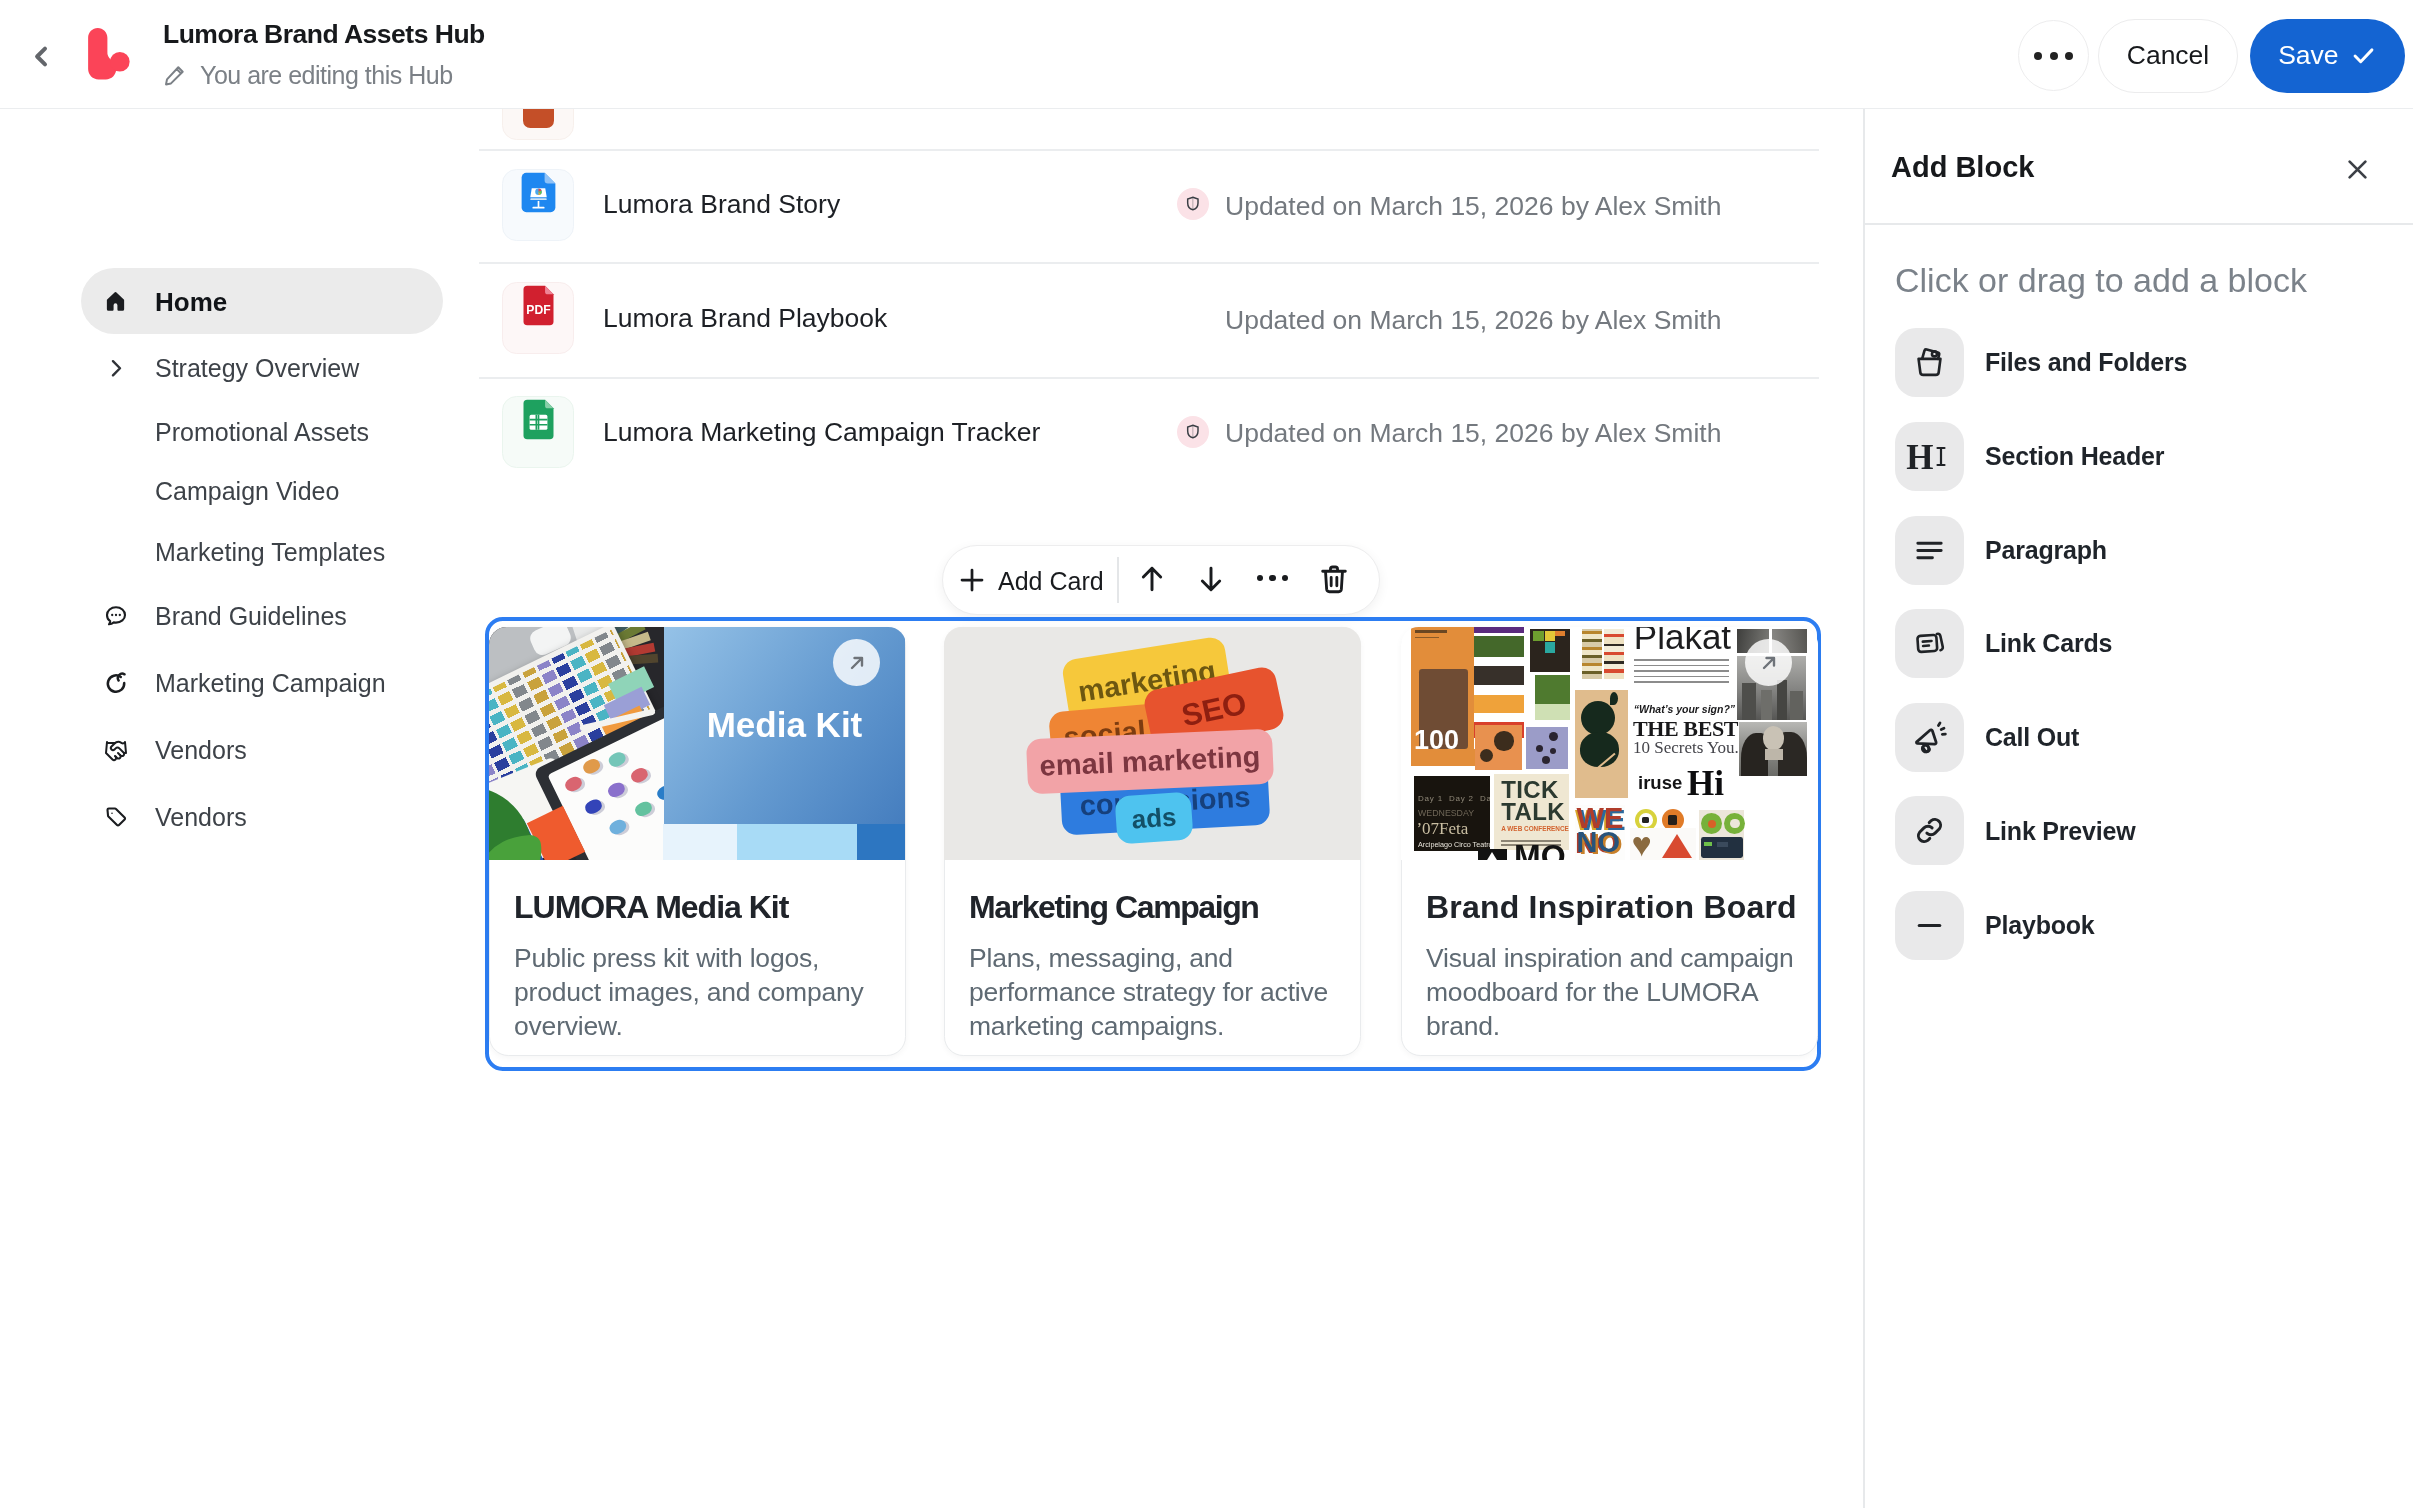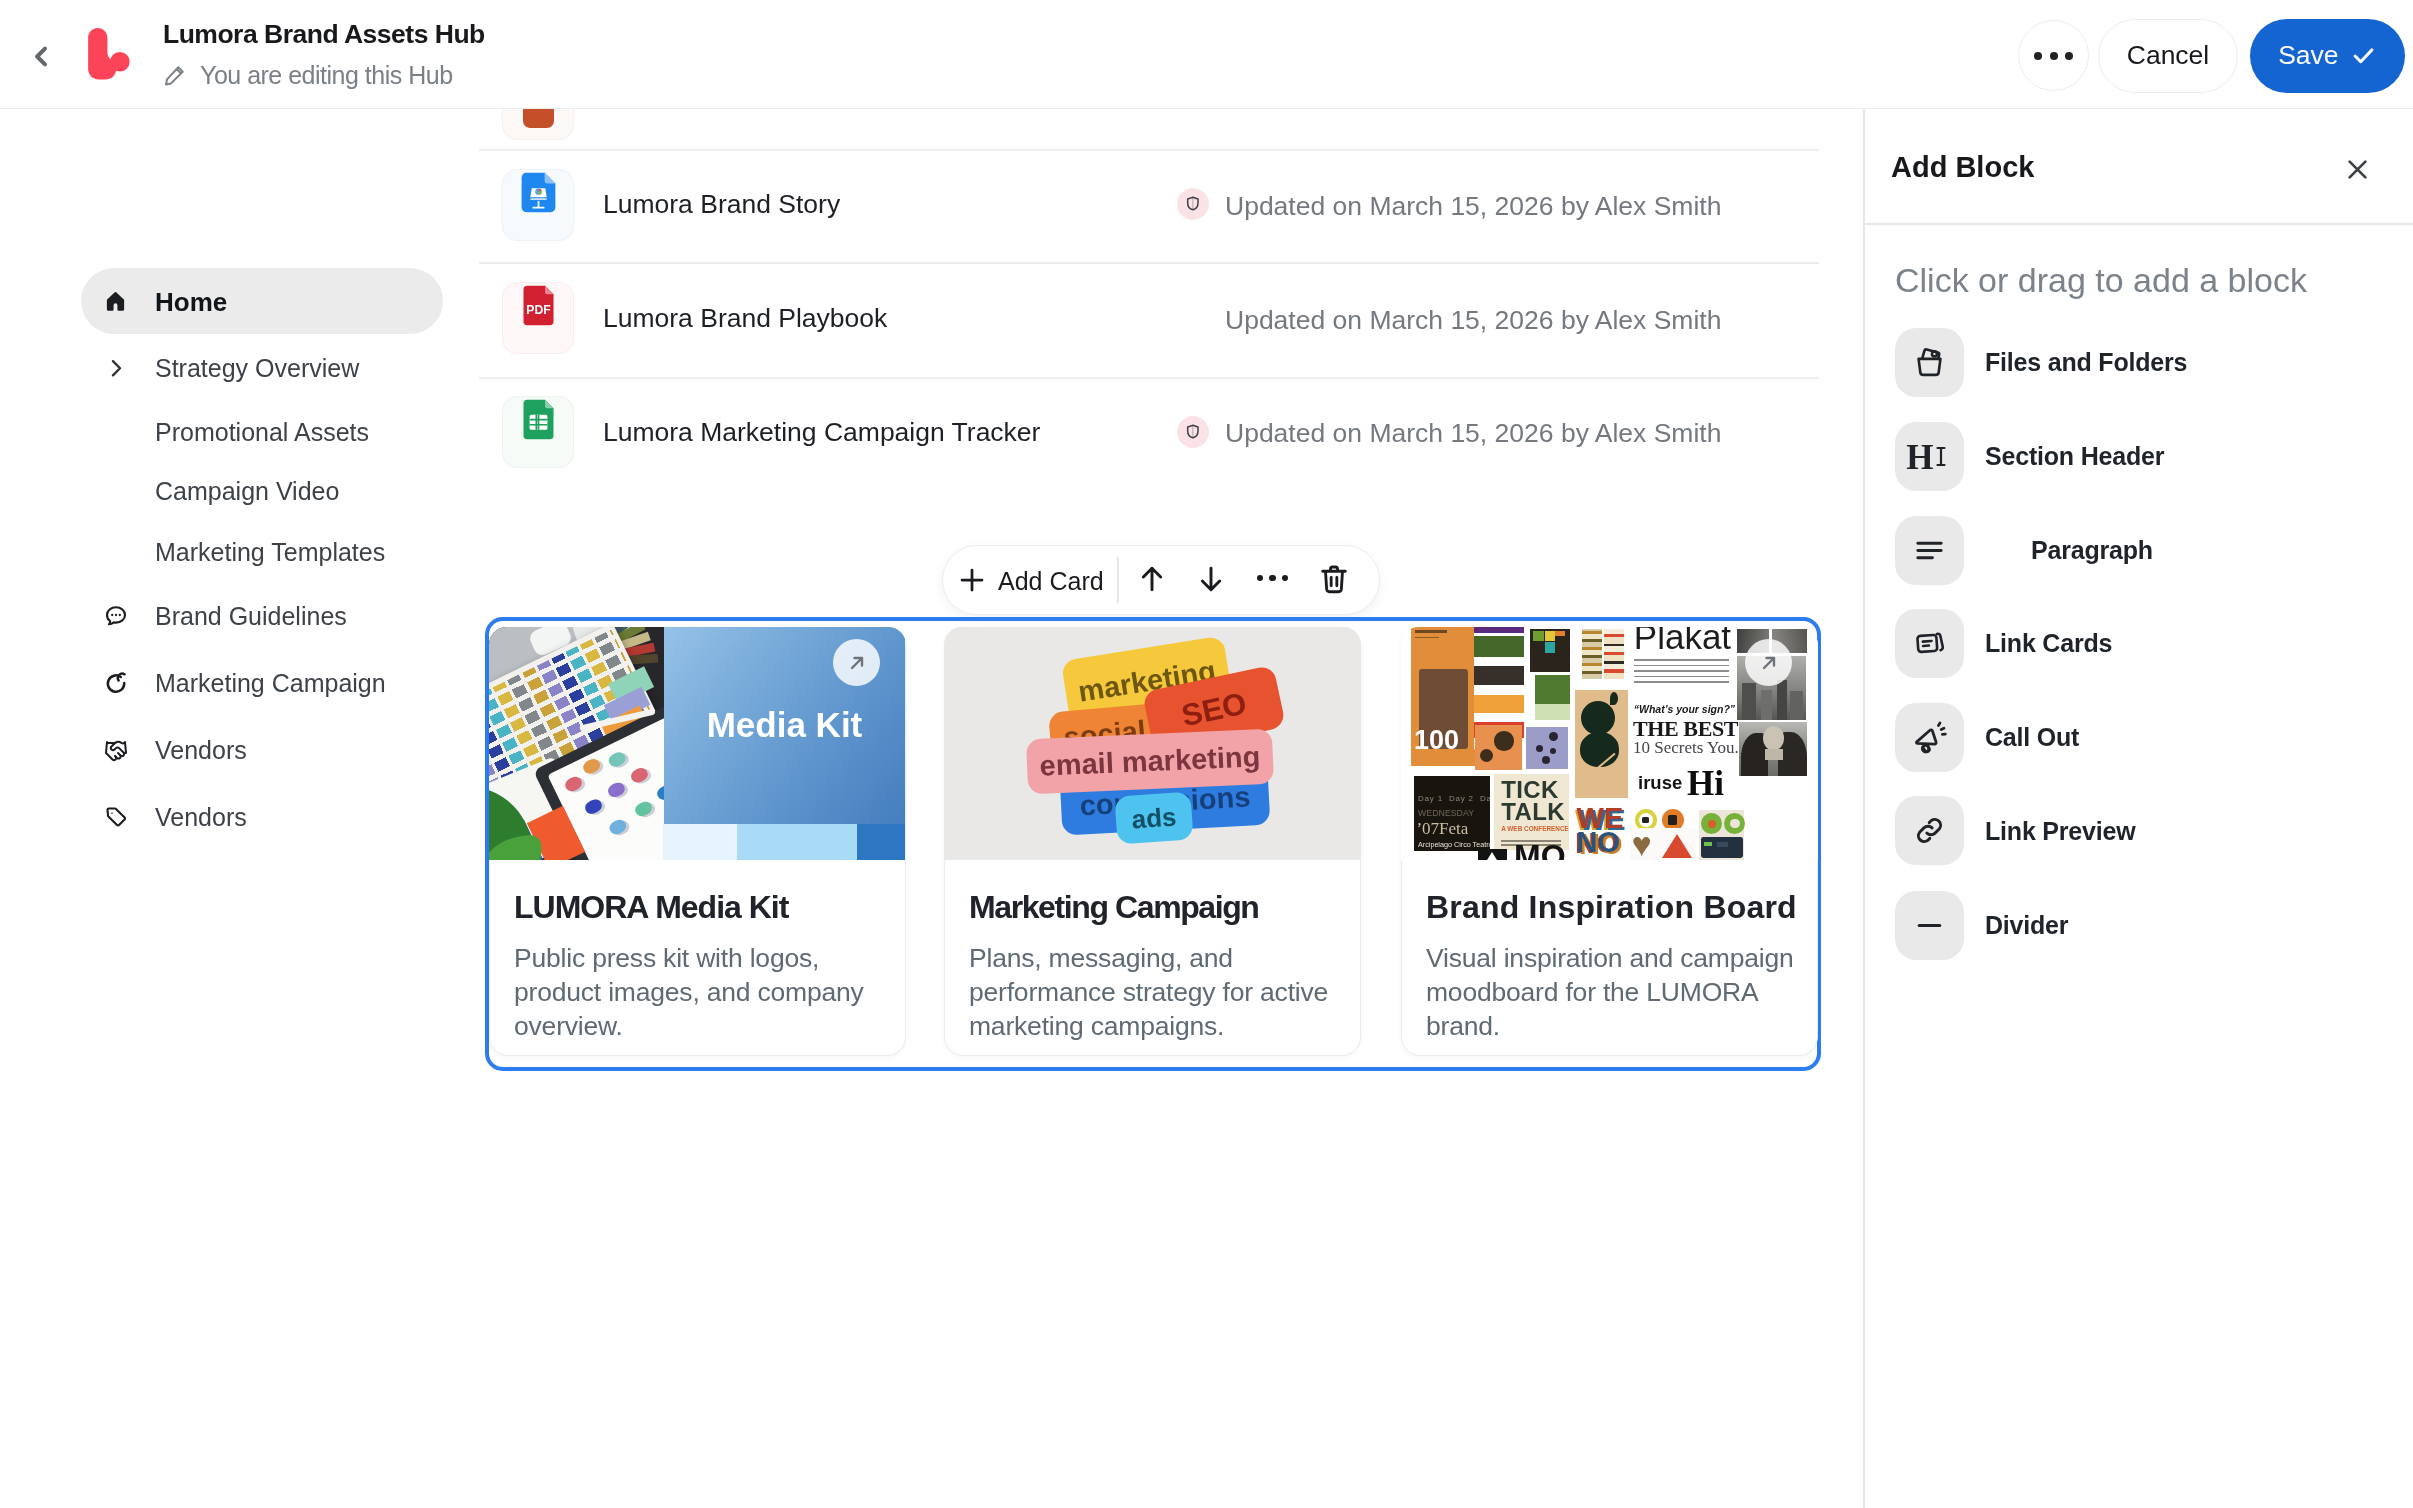--- a/index.html
+++ b/index.html
@@ -360,21 +360,21 @@
 <div class="abs btile" style="left:1895px;top:422px;position:absolute;">
     <div style="position:absolute;left:11.3px;top:16px;font-family:'Liberation Serif',serif;font-size:35px;font-weight:700;color:#202327;">H</div>
     <svg viewBox="0 0 24 24" style="position:absolute;left:34px;top:15.3px;width:24px;height:39px;" fill="none" stroke="#202327" stroke-width="2.2" stroke-linecap="round">
       <path d="M12 3.5v17M8.5 3.5h7M8.5 20.5h7"></path>
     </svg>
   </div>
 <div class="abs blbl" style="left:1985px;top:442px;">Section Header</div>
 <div class="abs btile" style="left:1895px;top:516px;"><svg viewBox="0 0 24 24" style="width:35px;height:35px;margin:17px;" fill="none" stroke="#202327" stroke-width="2" stroke-linecap="round">
       <path d="M4 7h16M4 12h16M4 17h10"></path>
     </svg></div>
-<div class="abs blbl" style="left:1985px;top:536px;margin-left:46px;">Paragraph</div>
+<div class="abs blbl" style="left:1985px;top:536px;">Paragraph</div>
 <div class="abs btile" style="left:1895px;top:609px;"><svg viewBox="0 0 24 24" style="width:35px;height:35px;margin:17px;" fill="none" stroke="#202327" stroke-width="1.8" stroke-linecap="round" stroke-linejoin="round">
       <rect x="4" y="6.5" width="13" height="11" rx="2" transform="rotate(-4 10 12)"></rect>
       <path d="M17.5 5.8a2 2 0 0 1 2.3 1.6l1.1 7.4a2 2 0 0 1-1.7 2.3" transform="rotate(-4 12 12)"></path>
       <path d="M7.5 10.5h6M7.5 13.5h4" transform="rotate(-4 10 12)"></path>
     </svg></div>
 <div class="abs blbl" style="left:1985px;top:629px;">Link Cards</div>
 <div class="abs btile" style="left:1895px;top:703px;"><svg viewBox="0 0 24 24" style="width:37px;height:37px;margin:16px;" fill="none" stroke="#202327" stroke-width="1.8" stroke-linecap="round" stroke-linejoin="round">
       <g transform="rotate(-18 11 13)">
         <path d="M3.5 12.5 14 8a1 1 0 0 1 1.4.9v7.6a1 1 0 0 1-1.4.9L3.5 13.5a.55.55 0 0 1 0-1z"></path>
         <path d="M9.2 16.5l.6 2.3a1.5 1.5 0 0 1-2.9.8l-.7-2.6"></path>
@@ -384,21 +384,21 @@
     </svg></div>
 <div class="abs blbl" style="left:1985px;top:723px;">Call Out</div>
 <div class="abs btile" style="left:1895px;top:796px;"><svg viewBox="0 0 24 24" style="width:35px;height:35px;margin:17px;" fill="none" stroke="#202327" stroke-width="2" stroke-linecap="round" stroke-linejoin="round">
       <path d="M10.2 13.8a4 4 0 0 0 5.6 0l3-3a4 4 0 0 0-5.6-5.6l-1.4 1.4"></path>
       <path d="M13.8 10.2a4 4 0 0 0-5.6 0l-3 3a4 4 0 0 0 5.6 5.6l1.4-1.4"></path>
     </svg></div>
 <div class="abs blbl" style="left:1985px;top:817px;">Link Preview</div>
 <div class="abs btile" style="left:1895px;top:891px;"><svg viewBox="0 0 24 24" style="width:35px;height:35px;margin:17px;" fill="none" stroke="#202327" stroke-width="2.2" stroke-linecap="round">
       <path d="M5 12h14"></path>
     </svg></div>
-<div class="abs blbl" style="left:1985px;top:911px;">Divider</div>
+<div class="abs blbl" style="left:1985px;top:911px;">Playbook</div>
 
 <div class="abs" style="left:0;top:0;width:2413px;height:109px;background:#fff;border-bottom:1.6px solid #ebedef;box-sizing:border-box;z-index:50;"></div>
 <svg class="abs" viewBox="0 0 24 24" style="left:31px;top:39px;width:21px;height:35px;z-index:51;" fill="none" stroke="#63666b" stroke-width="4.6" stroke-linecap="round" stroke-linejoin="round">
     <path d="M16 3 7 12l9 9"></path>
   </svg>
 <svg class="abs" viewBox="0 0 52 66" style="left:88px;top:28px;width:42px;height:53px;z-index:51;">
     <path d="M12 0C5.4 0 0 5.4 0 12v39c0 7.2 5.8 13 13 13h9c7.2 0 13-5.8 13-13 0-4.7-2.5-8.8-6.2-11.1A12.5 12.5 0 0 1 24 29V12C24 5.4 18.6 0 12 0z" fill="#fb4458"></path>
     <circle cx="39.5" cy="42" r="12.2" fill="#fb4458"></circle>
   </svg>
 <div class="abs" style="left:163px;top:19.3px;font-size:26.5px;font-weight:700;color:#17191c;z-index:51;letter-spacing:-0.5px;">Lumora Brand Assets Hub</div>

